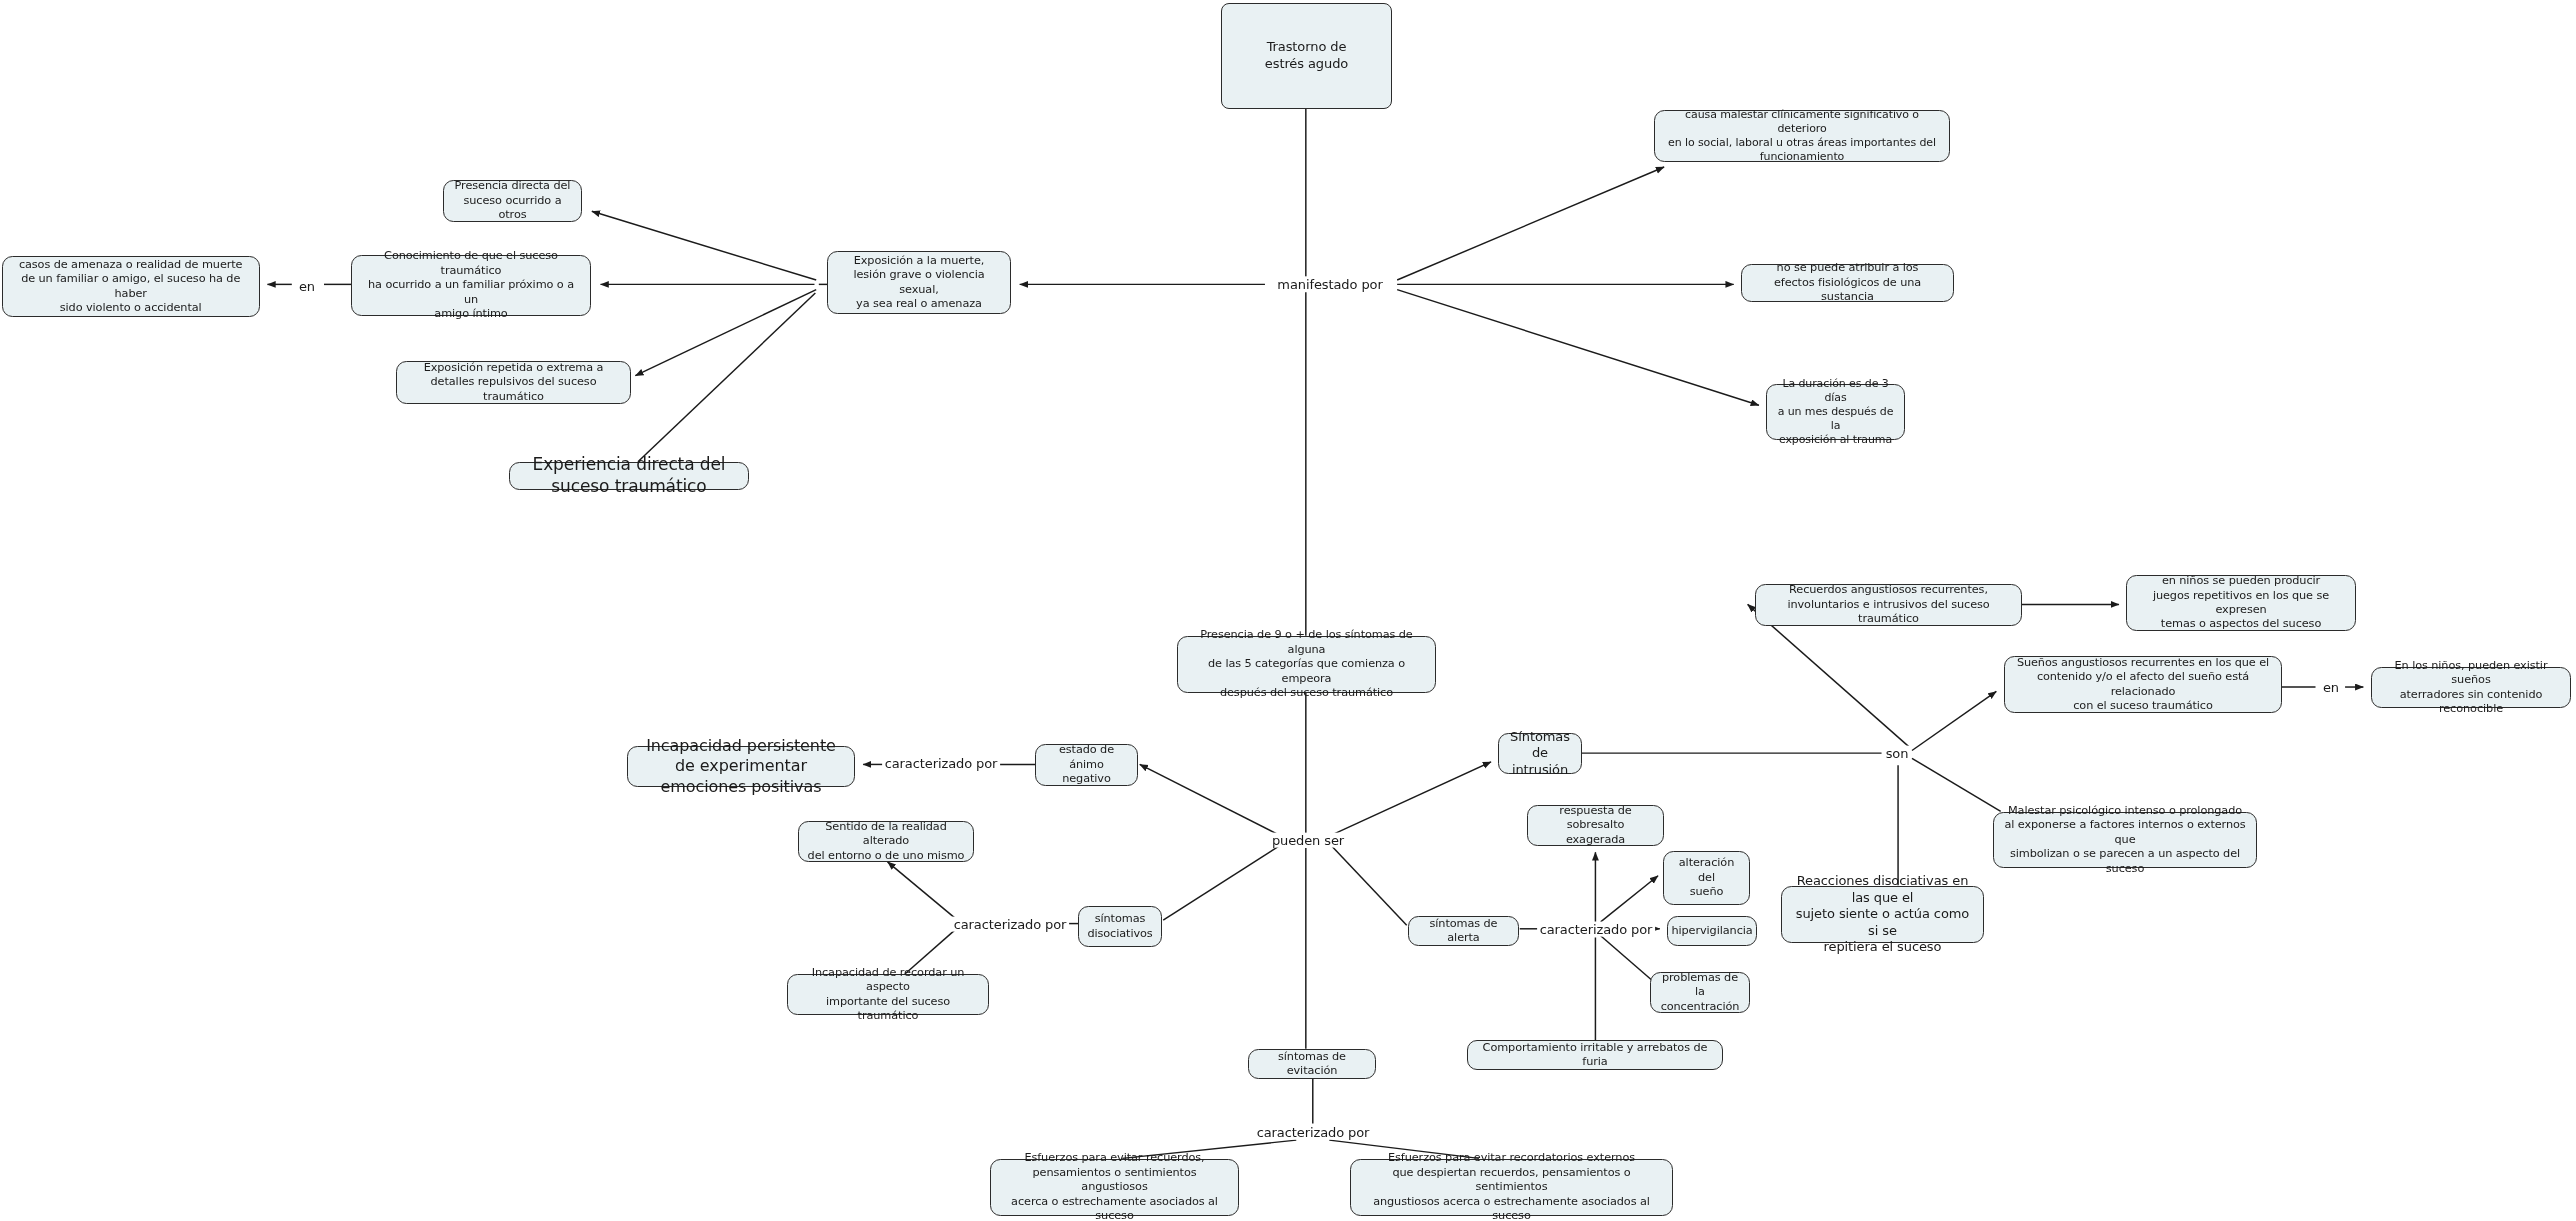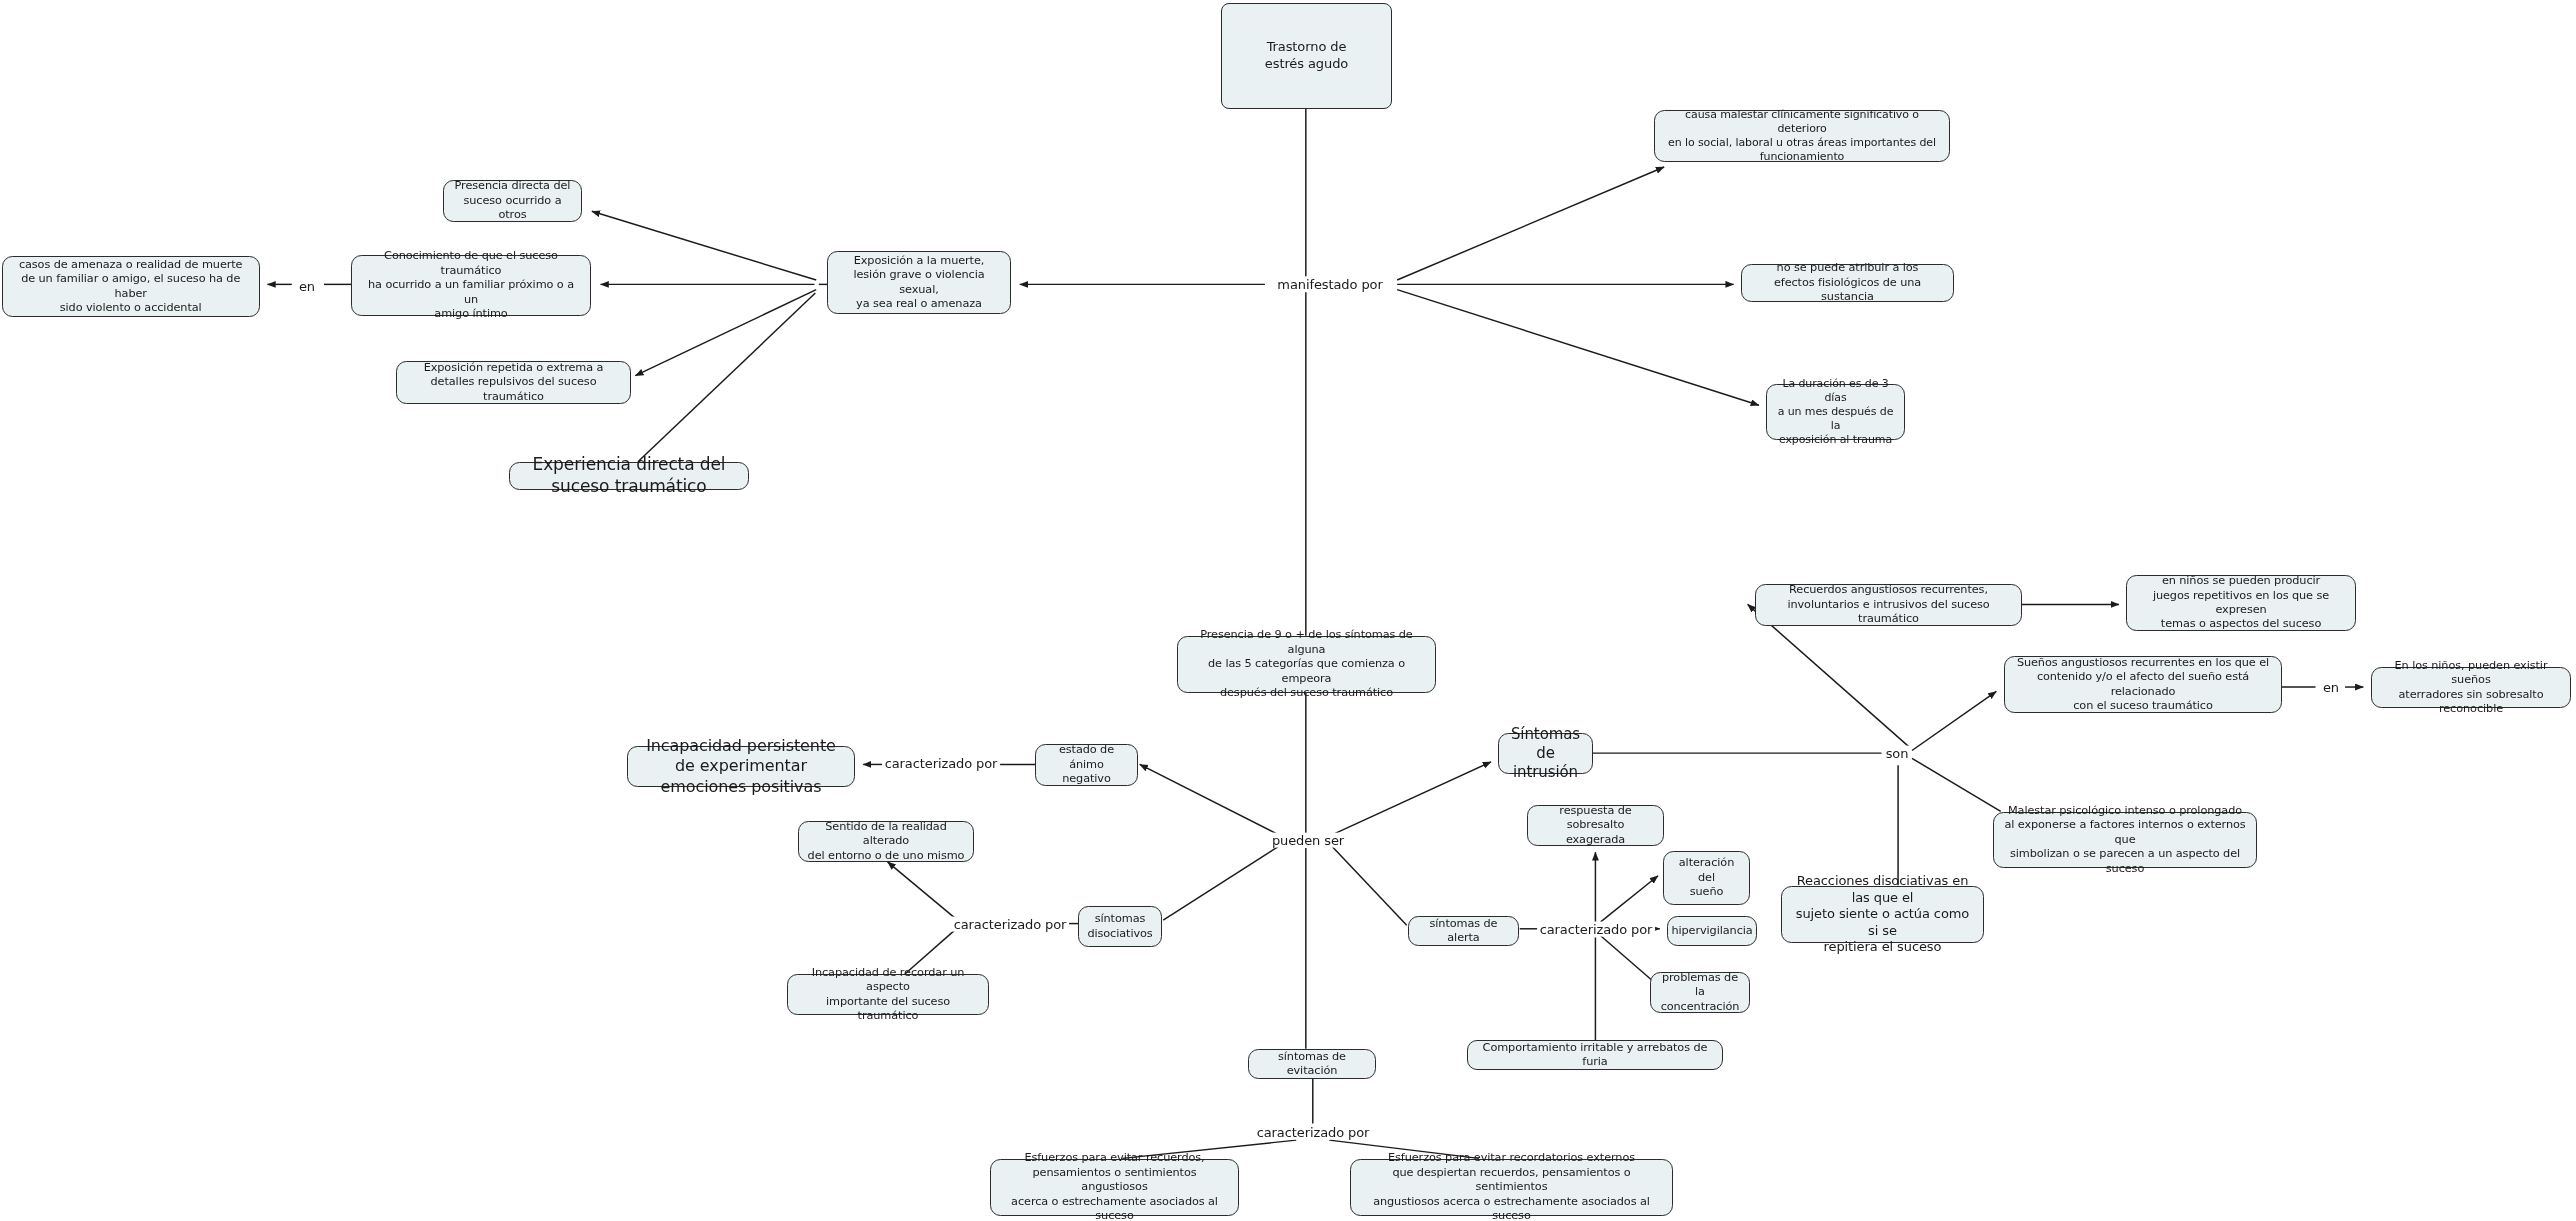--- a/index.html
+++ b/index.html
@@ -165,26 +165,26 @@
       <div class="node" style="left: 2126px; top: 575px; width: 230px; height: 56px; font-size: 11.3px;">en niños se pueden producir
 juegos repetitivos en los que se expresen
 temas o aspectos del suceso</div>
       <div class="node" style="left: 1177px; top: 636px; width: 259px; height: 57px; font-size: 11.3px;">Presencia de 9 o + de los síntomas de alguna
 de las 5 categorías que comienza o empeora
 después del suceso traumático</div>
       <div class="node" style="left: 2004px; top: 656px; width: 278px; height: 57px; font-size: 11.3px;">Sueños angustiosos recurrentes en los que el
 contenido y/o el afecto del sueño está relacionado
 con el suceso traumático</div>
       <div class="node" style="left: 2371px; top: 667px; width: 200px; height: 41px; font-size: 11.3px;">En los niños, pueden existir sueños
-aterradores sin sobresalto reconocible</div>
+aterradores sin contenido reconocible</div>
       <div class="node" style="left: 627px; top: 746px; width: 228px; height: 41px; font-size: 16px;">Incapacidad persistente de experimentar
 emociones positivas</div>
       <div class="node" style="left: 1035px; top: 744px; width: 103px; height: 42px; font-size: 11.3px;">estado de ánimo
 negativo</div>
-      <div class="node" style="left: 1498px; top: 733px; width: 95px; height: 41px; font-size: 15px;">Síntomas de
+      <div class="node" style="left: 1498px; top: 733px; width: 84px; height: 41px; font-size: 13px;">Síntomas de
 intrusión</div>
       <div class="node" style="left: 1993px; top: 812px; width: 264px; height: 56px; font-size: 11.3px;">Malestar psicológico intenso o prolongado
 al exponerse a factores internos o externos que
 simbolizan o se parecen a un aspecto del suceso</div>
       <div class="node" style="left: 1527px; top: 805px; width: 137px; height: 41px; font-size: 11.3px;">respuesta de sobresalto
 exagerada</div>
       <div class="node" style="left: 798px; top: 821px; width: 176px; height: 41px; font-size: 11.3px;">Sentido de la realidad alterado
 del entorno o de uno mismo</div>
       <div class="node" style="left: 1663px; top: 851px; width: 87px; height: 54px; font-size: 11.3px;">alteración del
 sueño</div>

